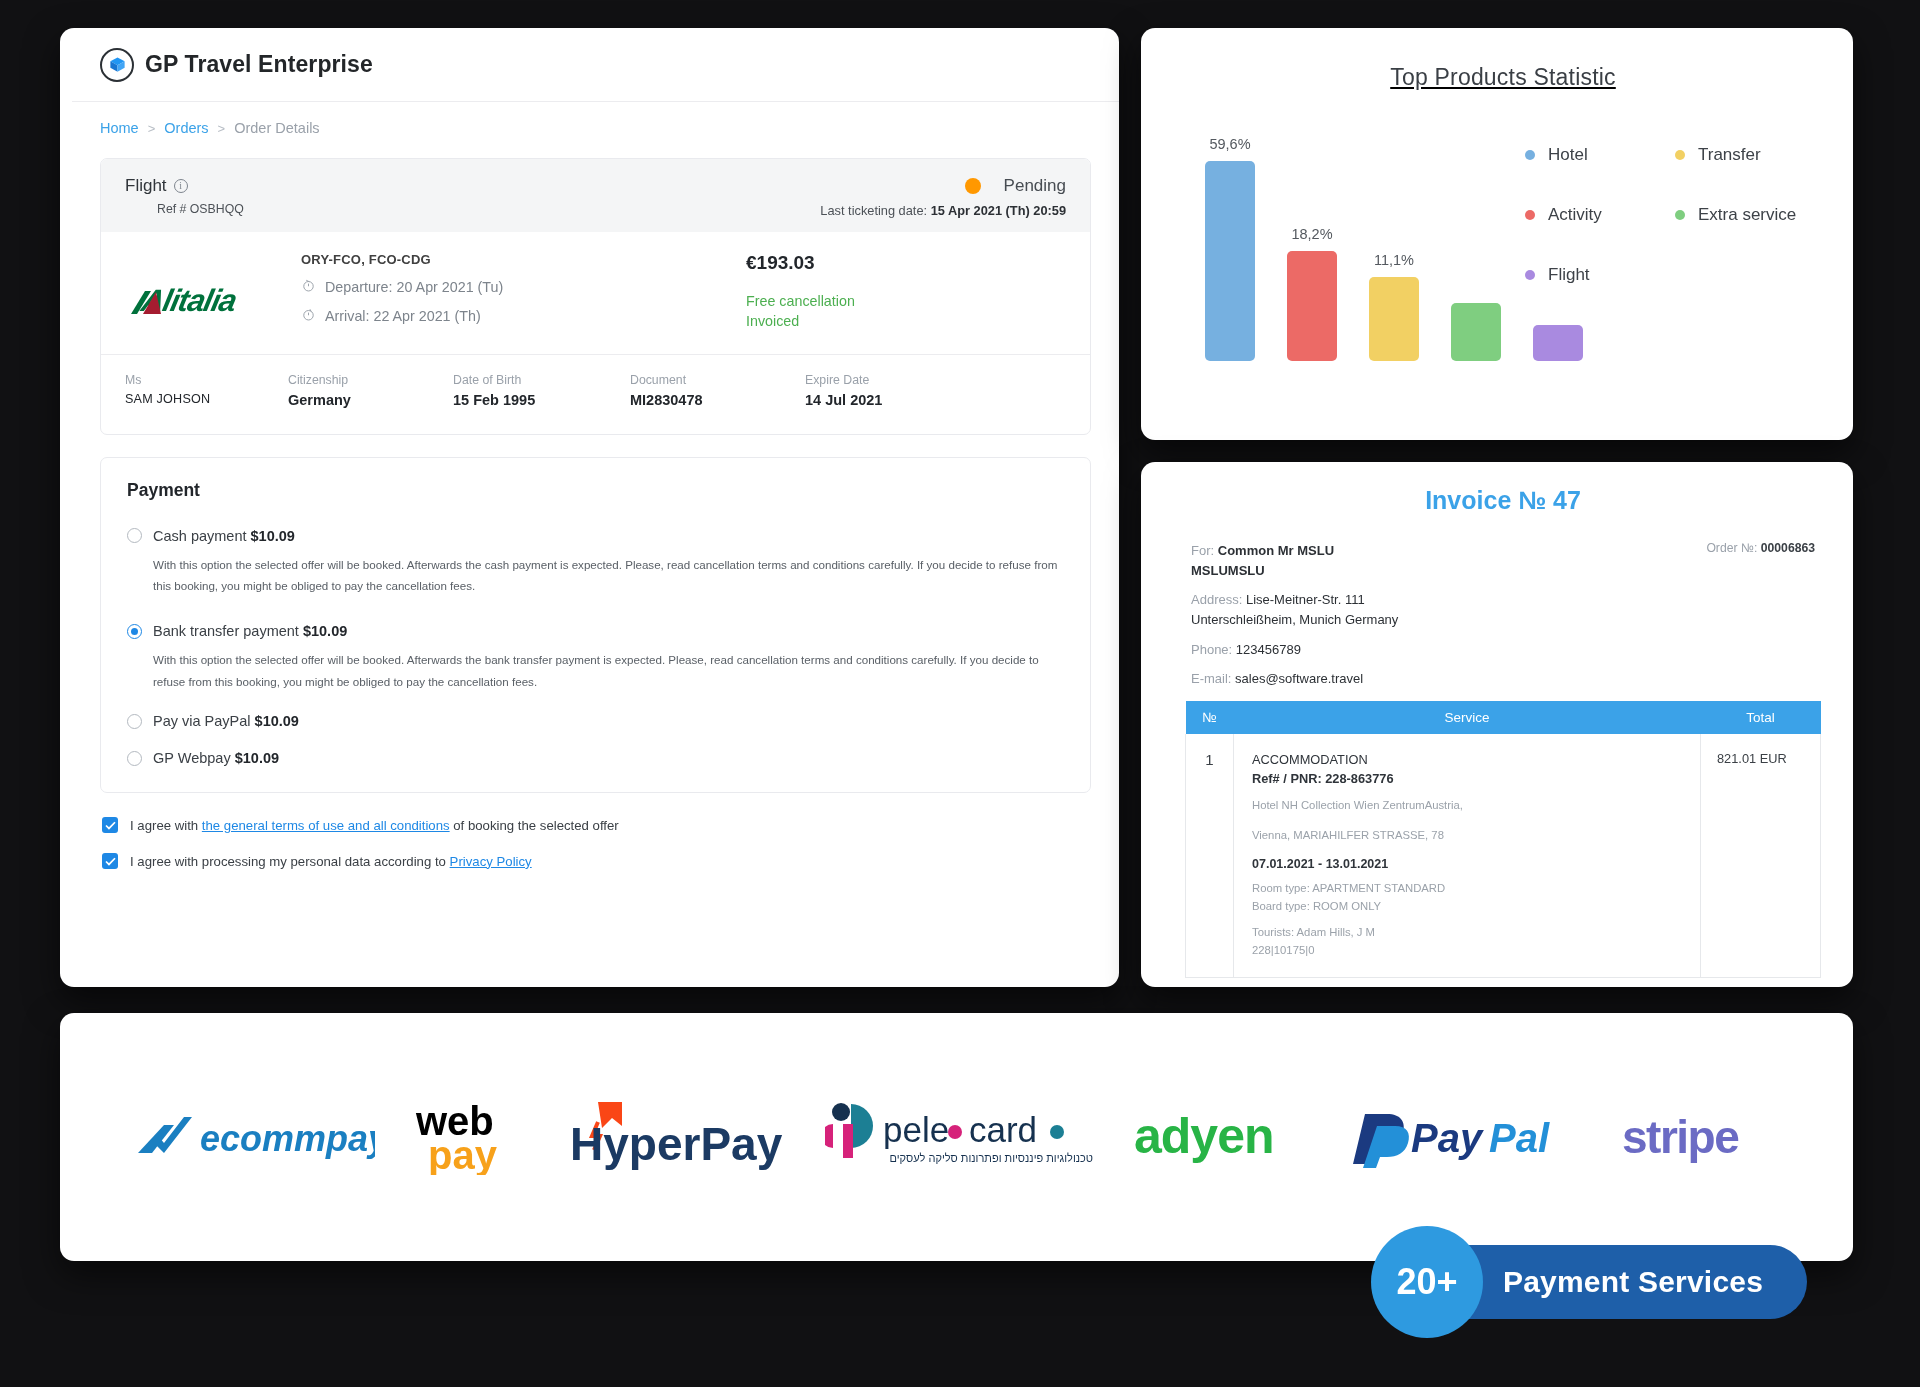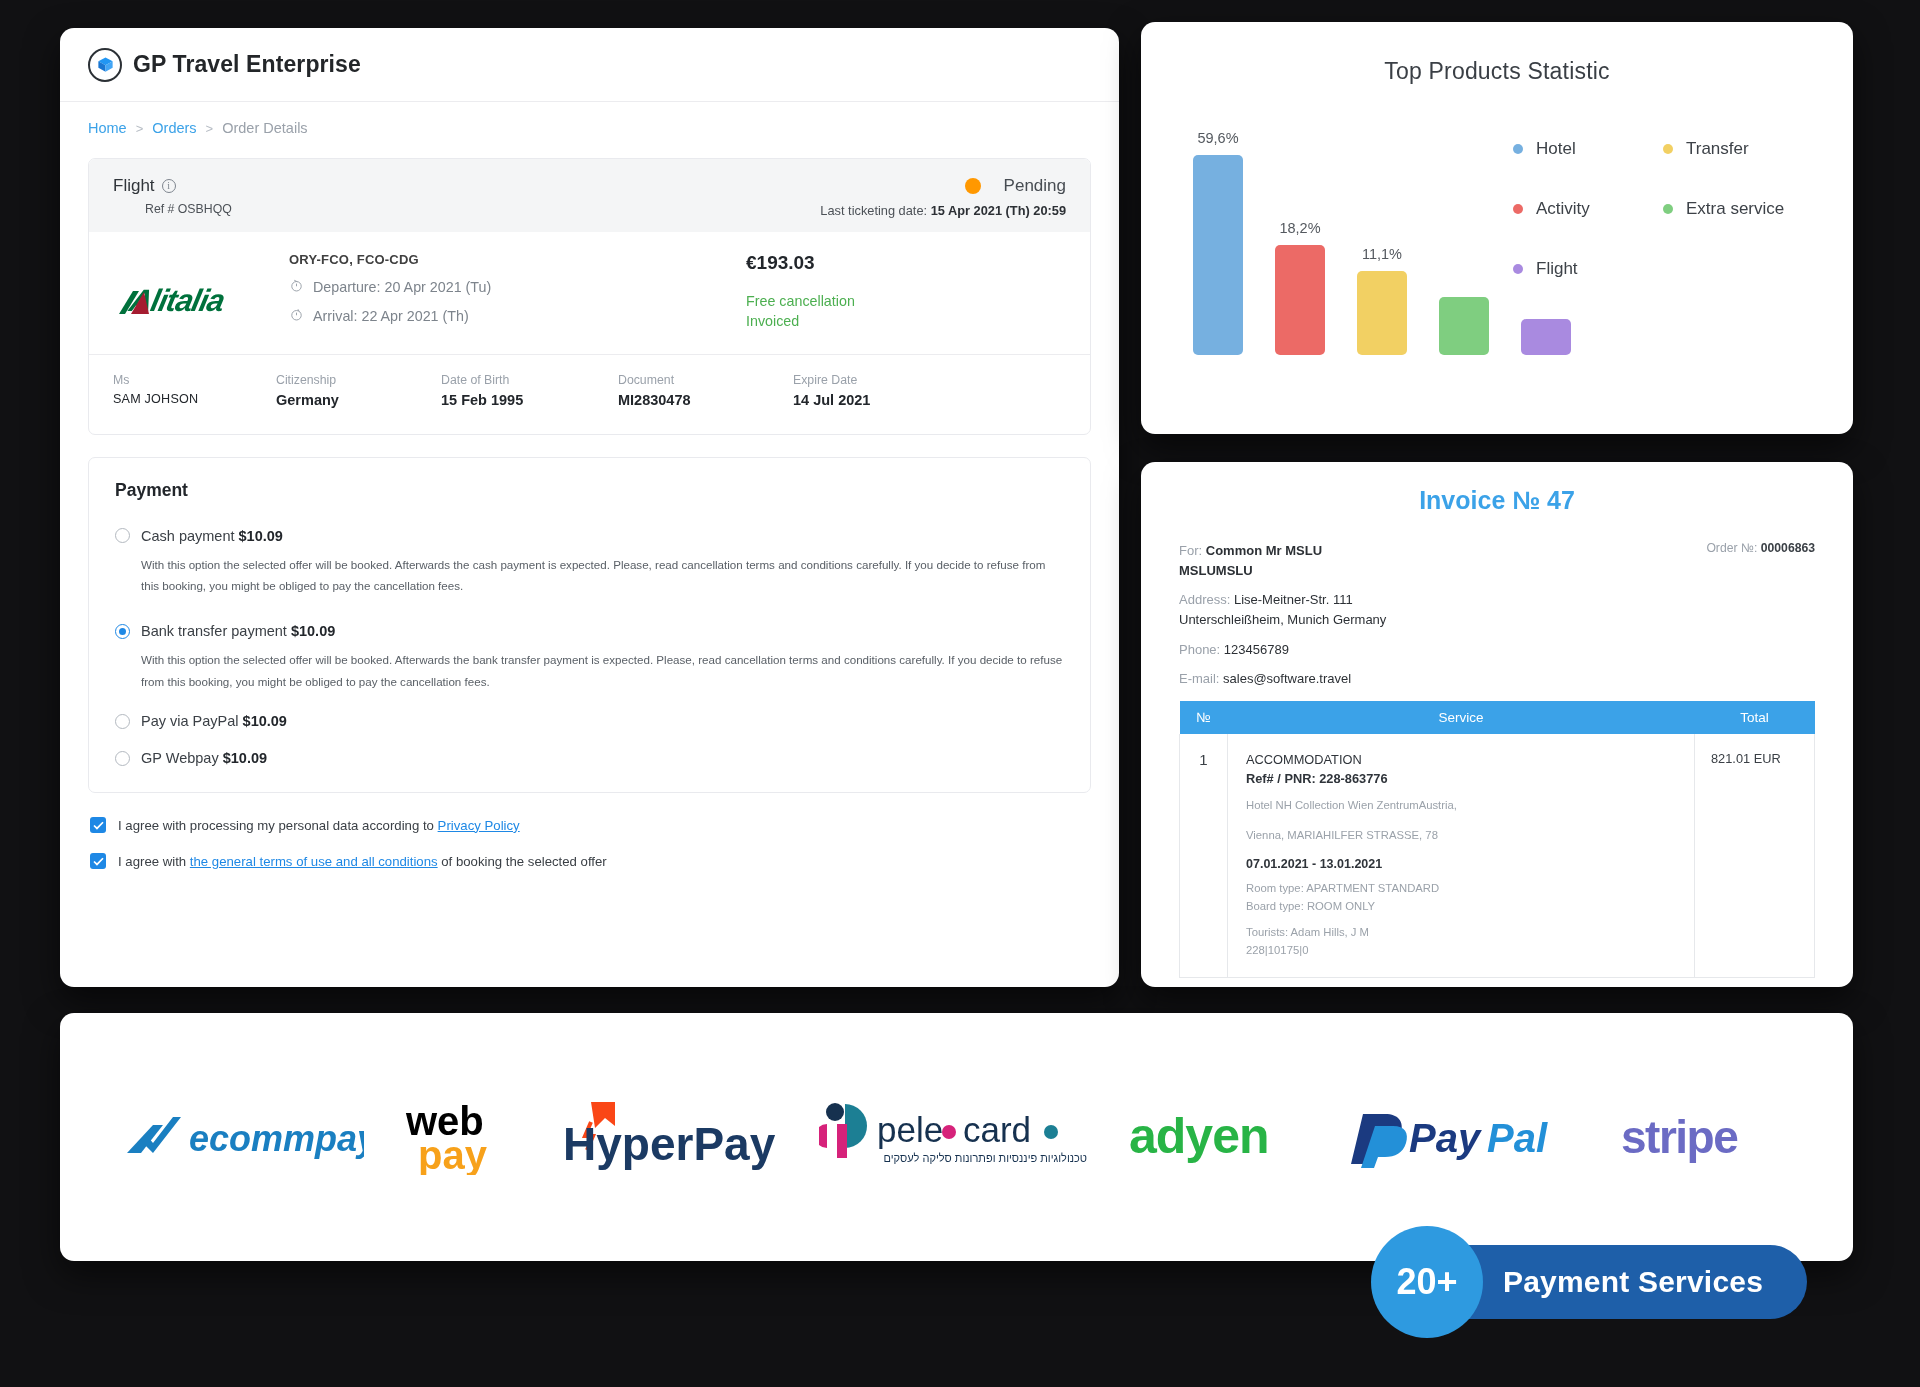--- a/index.html
+++ b/index.html
@@ -10,20 +10,21 @@
     overflow: hidden;
   }
   .stage { position: relative; width: 1920px; height: 1387px; background:#111113; }
 
   
   .card {
     position: absolute;
     background: #ffffff;
     border-radius: 14px;
     box-shadow: 0 14px 34px rgba(0,0,0,.55);
+    padding-left: 12px;
   }
 
   
   #main-card { left: 60px; top: 28px; width: 1059px; height: 959px; overflow: hidden; }
 
   .app-header {
     height: 74px; display: flex; align-items: center;
     padding: 0 28px; border-bottom: 1px solid #ececef;
   }
   .logo-mark {
@@ -111,21 +112,21 @@
     border-radius:3px; font-size:13px; font-weight:bold; letter-spacing:1.1px;
     font-family:"Liberation Sans",sans-serif; cursor:pointer;
   }
   .btn-save {
     background:none;border:none;cursor:pointer;display:flex;align-items:center;gap:3px;
     color:#2a8fe0;font-size:13px;font-weight:bold;letter-spacing:.45px;
     font-family:"Liberation Sans",sans-serif;
   }
 
   
-  #chart-card { left: 1141px; top: 22px; width: 712px; height: 412px; }
+  #chart-card { left: 1141px; top: 28px; width: 712px; height: 412px; text-decoration: underline; }
   .chart-title { text-align:center; font-size:23px; color:#3a3f45; padding-top: 36px; letter-spacing:.2px;}
   .chart-area { position:relative; height: 300px; margin-top: 6px; }
   .bars { position:absolute; left: 52px; bottom: 36px; display:flex; align-items:flex-end; gap: 32px; }
   .bar-slot { display:flex; flex-direction:column; align-items:center; }
   .bar-val { font-size:14.5px; color:#54595f; margin-bottom: 9px; }
   .bar { border-radius: 5px; }
   .legend { position:absolute; left: 372px; top: 48px; display:grid;
             grid-template-columns: 150px 190px; row-gap: 40px; }
   .lg-item { display:flex; align-items:center; gap:13px; }
   .lg-dot { width:10px;height:10px;border-radius:50%; flex:none;}
@@ -337,31 +338,31 @@
     </div>
 
     <div class="agree-wrap">
       <div class="agree-row">
         <span class="cbx">
           <svg width="11" height="9" viewBox="0 0 12 10">
               <path d="M1 5 L4.3 8.3 L11 1.4" fill="none" stroke="#fff" stroke-width="1.9"></path>
             </svg>
         </span>
         <span class="agree-text">
-          <span>I agree with processing my personal data according to </span><a>Privacy Policy</a>
+          <span>I agree with </span><a>the general terms of use and all conditions</a><span> of booking the selected offer</span>
         </span>
       </div>
       <div class="agree-row">
         <span class="cbx">
           <svg width="11" height="9" viewBox="0 0 12 10">
               <path d="M1 5 L4.3 8.3 L11 1.4" fill="none" stroke="#fff" stroke-width="1.9"></path>
             </svg>
         </span>
         <span class="agree-text">
-          <span>I agree with </span><a>the general terms of use and all conditions</a><span> of booking the selected offer</span>
+          <span>I agree with processing my personal data according to </span><a>Privacy Policy</a>
         </span>
       </div>
     </div>
 
   </div>
 
   <div class="card" id="chart-card">
     <div class="chart-title">Top Products Statistic</div>
     <div class="chart-area">
       <div class="bars">

